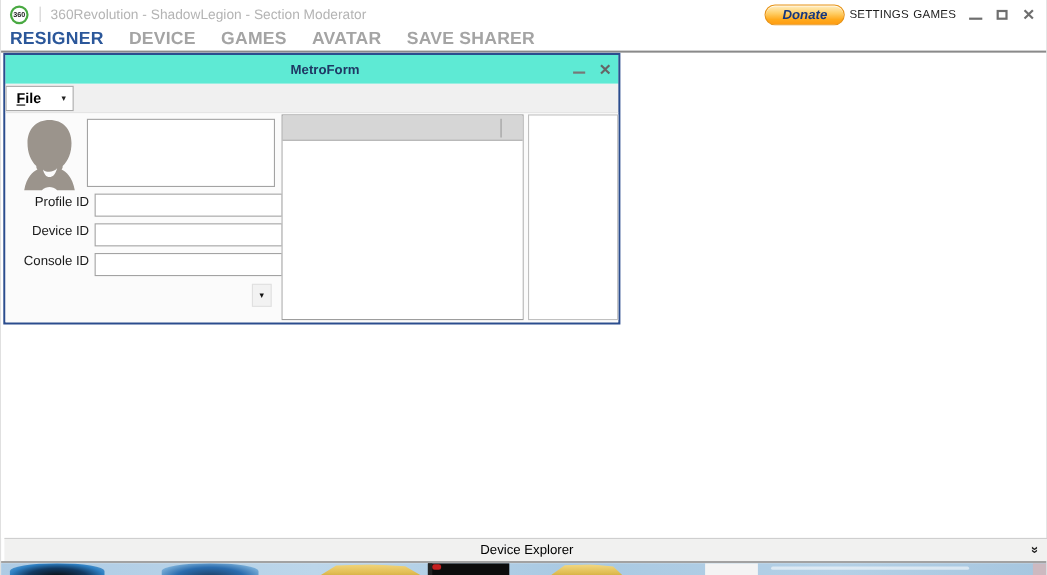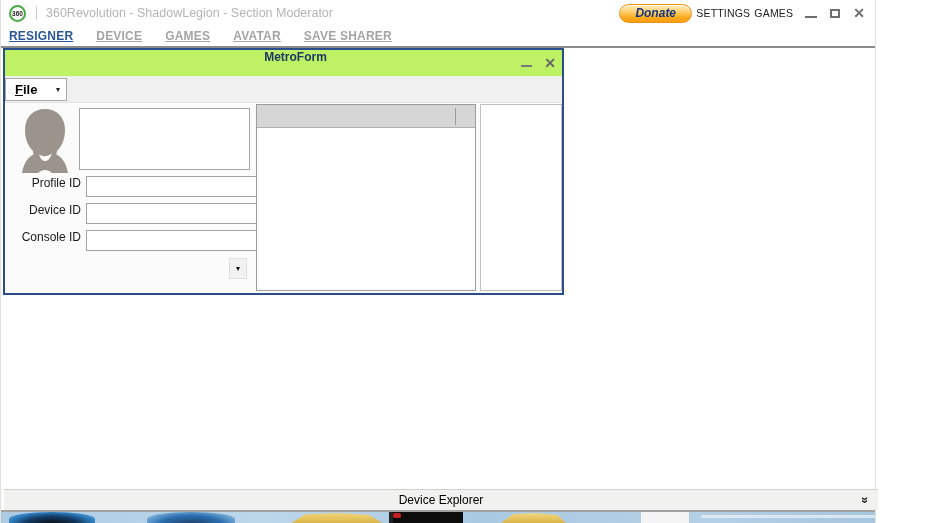--- a/index.html
+++ b/index.html
@@ -1,48 +1,48 @@
 <!DOCTYPE html>
 <html><head>
 <meta charset="utf-8">
 <style>
   * { margin:0; padding:0; box-sizing:border-box; }
   html,body { width:952px; height:523px; overflow:hidden; }
   body { font-family:"Liberation Sans", sans-serif; background:#fff; }
-  #screen { position:relative; width:876px; height:523px; background:#fff; border-left:1px solid #e0e0e0; border-right:1px solid #e0e0e0; }
+  #screen { position:relative; width:952px; height:523px; background:#fff; border-left:1px solid #e0e0e0; border-right:1px solid #e0e0e0; }
 
   
   .app-header { position:absolute; left:0; top:0; width:100%; height:26px; background:#fff; display:flex; align-items:center; }
   .logo { margin-left:8px; width:17px; height:17px; border:2px solid #49a942; border-radius:50%; display:flex; align-items:center; justify-content:center; font-size:6.5px; font-weight:bold; color:#222; flex:0 0 auto; }
   .logo-divider { width:1px; height:14px; background:#cfcfcf; margin:0 9px 0 10px; }
   .app-title { color:#b4b4b4; font-size:12.5px; white-space:nowrap; }
   .header-right { position:absolute; right:10px; top:0; height:26px; display:flex; align-items:center; gap:4px; }
   .donate-btn { width:73px; height:19px; border:1px solid #e79317; border-radius:10px;
      background:linear-gradient(180deg,#ffeec4 0%,#ffd06a 40%,#ffaa1d 75%,#ff9d12 100%);
      color:#14367f; font-weight:bold; font-style:italic; font-size:12px; display:flex; align-items:center; justify-content:center;
      box-shadow:inset 0 1px 0 rgba(255,255,255,.7); cursor:pointer; }
   .hdr-link { font-size:10.5px; font-weight:normal; color:#1c1c1c; letter-spacing:.2px; cursor:pointer; }
   .win-controls { display:flex; align-items:center; gap:13px; margin-left:8px; }
   .wc { color:#6e6e6e; cursor:pointer; display:flex; align-items:center; justify-content:center; height:16px; }
   .wc-min { width:12px; border-bottom:2px solid #6e6e6e; height:9px; }
   .wc-max { width:10px; height:9px; border:2px solid #6e6e6e; }
   .wc-close { font-size:14px; line-height:14px; font-weight:bold; }
 
   
   .tabbar { position:absolute; left:0; top:26px; width:100%; height:20px; background:#fff; display:flex; align-items:center; gap:23px; padding-left:8px; }
-  .tab { font-size:12px; font-weight:bold; color:#a4a4a4; letter-spacing:.2px; cursor:pointer; white-space:nowrap;text-decoration:underline; }
+  .tab { font-size:16px; font-weight:bold; color:#a4a4a4; letter-spacing:.2px; cursor:pointer; white-space:nowrap; }
   .tab.active { color:#2b579a; }
   .hdr-sep { position:absolute; left:0; top:46px; width:100%; height:2px; background:#8a8a8a; }
 
   
   .content { position:absolute; left:0; top:48px; width:100%; height:441px; background:#fff; }
 
   
   .dialog { position:absolute; left:2px; top:0; width:561px; height:247px; border:2px solid #2b4d8e; background:#fbfbfb; }
-  .dlg-titlebar { position:relative; height:26px; background:#bef264; display:flex; align-items:flex-start; justify-content:center;padding-left:24px; }
+  .dlg-titlebar { position:relative; height:26px; background:#5eead4; display:flex; align-items:center; justify-content:center;padding-left:24px; }
   .dlg-title { font-size:12px; font-weight:bold; color:#1f3864; }
   .dlg-controls { position:absolute; right:6px; top:0; height:26px; display:flex; align-items:center; gap:12px; }
   .dlg-min { width:11px; border-bottom:2px solid #777; height:8px; cursor:pointer; }
   .dlg-close { color:#666; font-size:14px; font-weight:bold; cursor:pointer; line-height:14px; }
   .dlg-toolbar { height:27px; background:#f0f0f0; border-bottom:1px solid #e3e3e3; display:flex; align-items:center; }
   .file-btn { height:23px; width:62px; background:#fff; border:1px solid #a8a8a8; display:flex; align-items:center; cursor:pointer; }
   .file-label { font-size:13px; font-weight:bold; color:#000; margin-left:9px; }
   .file-label u { text-decoration:underline; }
   .file-caret { margin-left:auto; margin-right:6px; font-size:8px; color:#222; }
   .dlg-body { position:relative; height:190px; background:#fbfbfb; }

